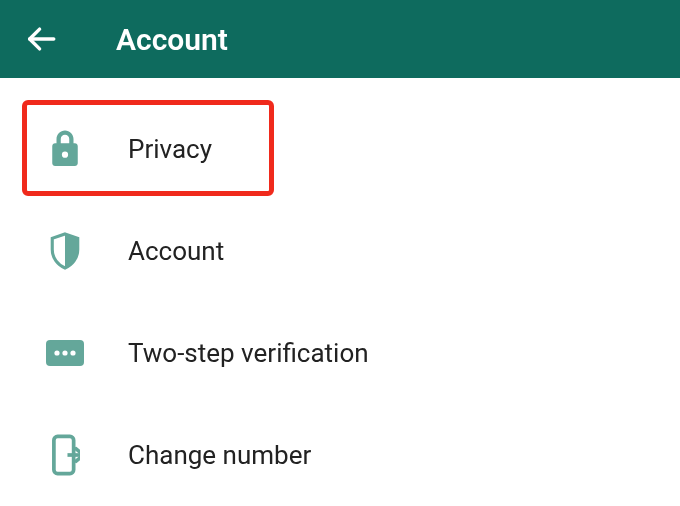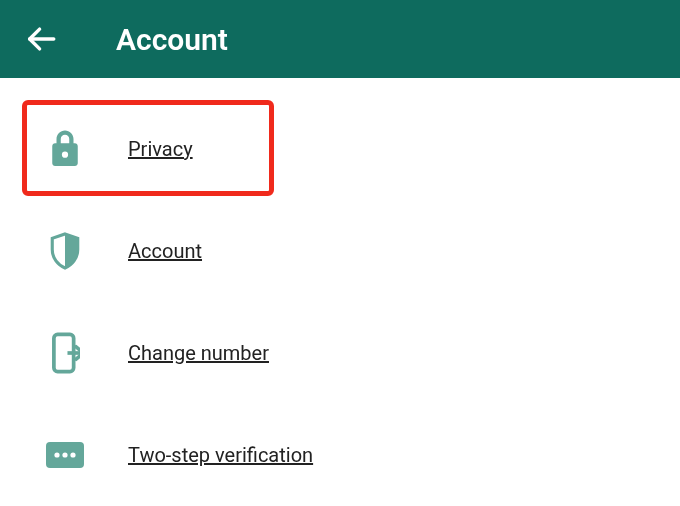--- a/index.html
+++ b/index.html
@@ -3,21 +3,21 @@
   <meta charset="utf-8">
   <style>
     * { box-sizing: border-box; margin: 0; padding: 0; }
     body { width: 680px; height: 506px; font-family: -apple-system, BlinkMacSystemFont, "Segoe UI", Roboto, Helvetica, Arial, sans-serif; background: #fff; overflow: hidden; }
     .header { background: #0e6b5e; height: 78px; display: flex; align-items: center; padding-left: 24px; }
     .back-icon { color: #fff; }
     .header-title { color: #fff; font-size: 30px; font-weight: 600; margin-left: 58px; }
     .list { padding-top: 20px; }
     .item { display: flex; align-items: center; height: 102px; padding-left: 40px; position: relative; }
     .icon-box { width: 50px; display: flex; justify-content: center; align-items: center; }
-    .item-label { margin-left: 38px; font-size: 20px; color: #222; text-decoration: underline; }
+    .item-label { margin-left: 38px; font-size: 26px; color: #222; }
     .highlight { position: absolute; border: 5px solid #f02a1c; border-radius: 6px; left: 22px; top: 2px; width: 252px; height: 96px; pointer-events: none; }
     svg { display: block; }
   </style>
 </head>
 <body>
 
 <div class="header">
   <span class="back-icon">
     <svg width="34" height="34" viewBox="0 0 24 24" fill="none" stroke="#fff" stroke-width="2.4" stroke-linecap="round" stroke-linejoin="round">
       <line x1="21" y1="12" x2="4" y2="12"></line>
@@ -45,34 +45,34 @@
       <svg width="34" height="40" viewBox="0 0 24 28">
         <path fill="none" stroke="#64a79a" stroke-width="2.2" d="M12 2 L21 5 V13 C21 19 17 24 12 26 C7 24 3 19 3 13 V5 Z"></path>
         <path fill="#64a79a" d="M12 2 L21 5 V13 C21 19 17 24 12 26 Z"></path>
       </svg>
     </span>
     <span class="item-label">Account</span>
   </div>
 
   <div class="item">
     <span class="icon-box">
-      <svg width="30" height="42" viewBox="0 0 24 34">
-        <rect x="3" y="2" width="16" height="30" rx="3" fill="none" stroke="#64a79a" stroke-width="3"></rect>
-        <path d="M14 17 L26 17" stroke="#64a79a" stroke-width="3"></path>
-        <path d="M21 12 L27 17 L21 22" fill="none" stroke="#64a79a" stroke-width="3" stroke-linejoin="round" stroke-linecap="round"></path>
-      </svg>
-    </span>
-    <span class="item-label">Change number</span>
-  </div>
-
-  <div class="item">
-    <span class="icon-box">
       <svg width="40" height="28" viewBox="0 0 40 28">
         <rect x="1" y="1" width="38" height="26" rx="4" fill="#64a79a"></rect>
         <circle cx="12" cy="14" r="2.6" fill="#fff"></circle>
         <circle cx="20" cy="14" r="2.6" fill="#fff"></circle>
         <circle cx="28" cy="14" r="2.6" fill="#fff"></circle>
       </svg>
     </span>
     <span class="item-label">Two-step verification</span>
   </div>
 
+  <div class="item">
+    <span class="icon-box">
+      <svg width="30" height="42" viewBox="0 0 24 34">
+        <rect x="3" y="2" width="16" height="30" rx="3" fill="none" stroke="#64a79a" stroke-width="3"></rect>
+        <path d="M14 17 L26 17" stroke="#64a79a" stroke-width="3"></path>
+        <path d="M21 12 L27 17 L21 22" fill="none" stroke="#64a79a" stroke-width="3" stroke-linejoin="round" stroke-linecap="round"></path>
+      </svg>
+    </span>
+    <span class="item-label">Change number</span>
+  </div>
+
 </div>
 
 </body></html>

